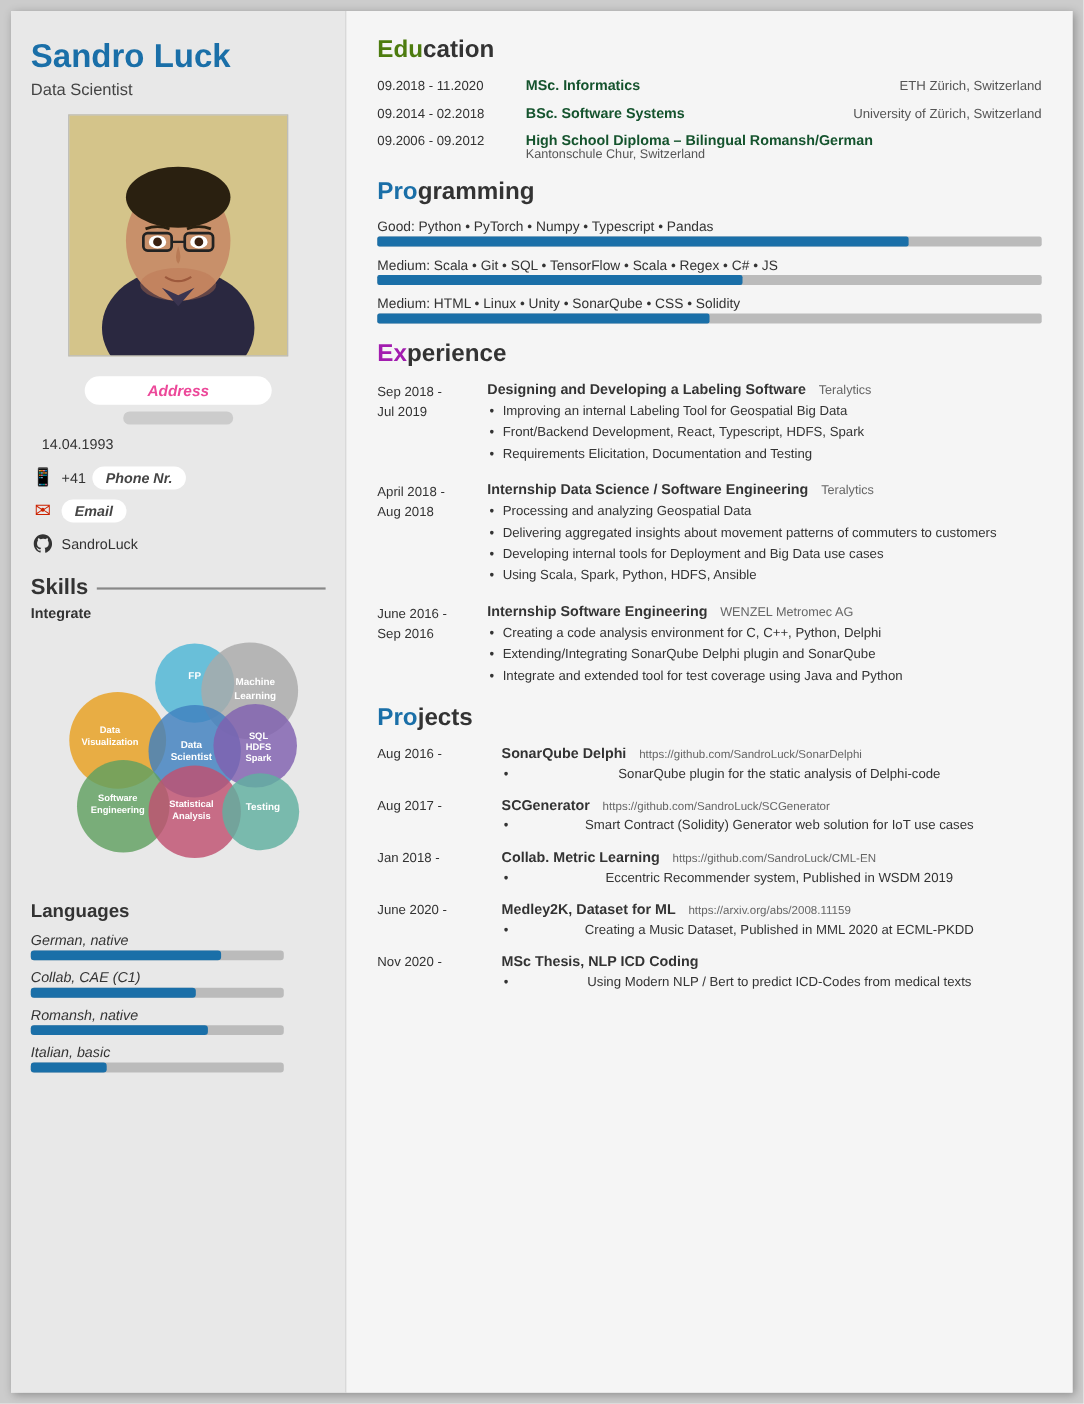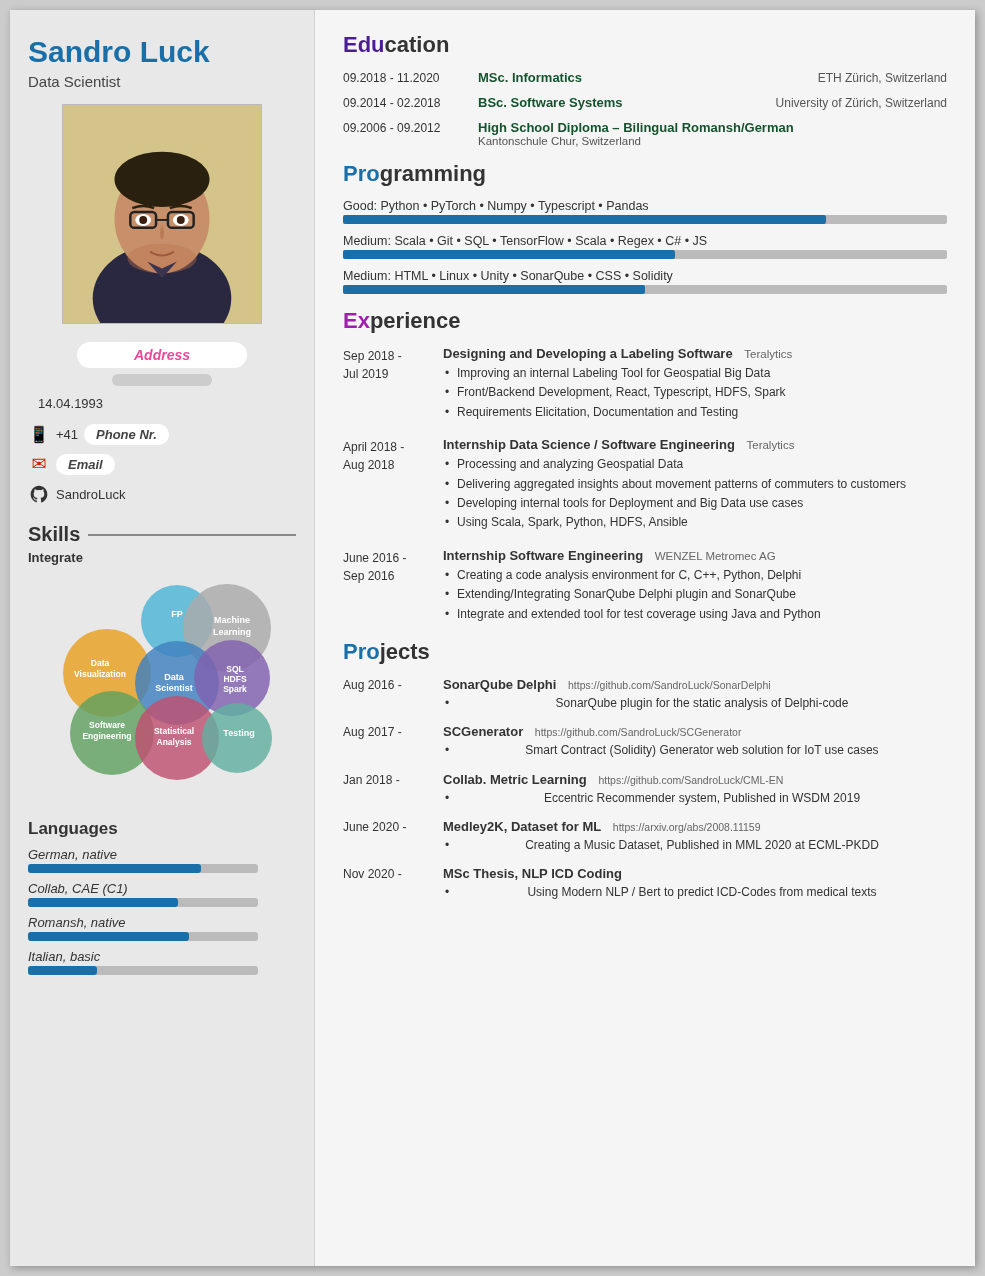--- a/index.html
+++ b/index.html
@@ -256,21 +256,21 @@
       content: '•';
       position: absolute;
       left: 2px;
       color: #333;
     }
     
     .proj-section { margin-top: 4px; }
     .proj-row {
       display: flex;
       margin-bottom: 10px;
-      gap: 0;
+      gap: 13px;
     }
     .proj-date {
       min-width: 100px;
       font-size: 12px;
       color: #333;
       padding-top: 1px;
     }
     .proj-content { flex: 1; }
     .proj-title {
       font-size: 13px;
@@ -452,21 +452,21 @@
     </div>
   </div>
         </div>
     </div>
   </div>
 
   <div class="right-col">
 
     <div>
       <div class="section-title-right">
-        <span style="color:#4c1d95;">Edu</span><span>cation</span>
+        <span style="color:#4d7c0f;">Edu</span><span>cation</span>
       </div>
       <div id="edu-list">
           <div class="edu-row">
     <div class="edu-date">09.2018 - 11.2020</div>
     <div class="edu-content">
       <div style="display:flex; justify-content:space-between; align-items:baseline;">
         <span class="edu-degree">MSc. Informatics</span>
         <span class="edu-school">ETH Zürich, Switzerland</span>
       </div>
 

